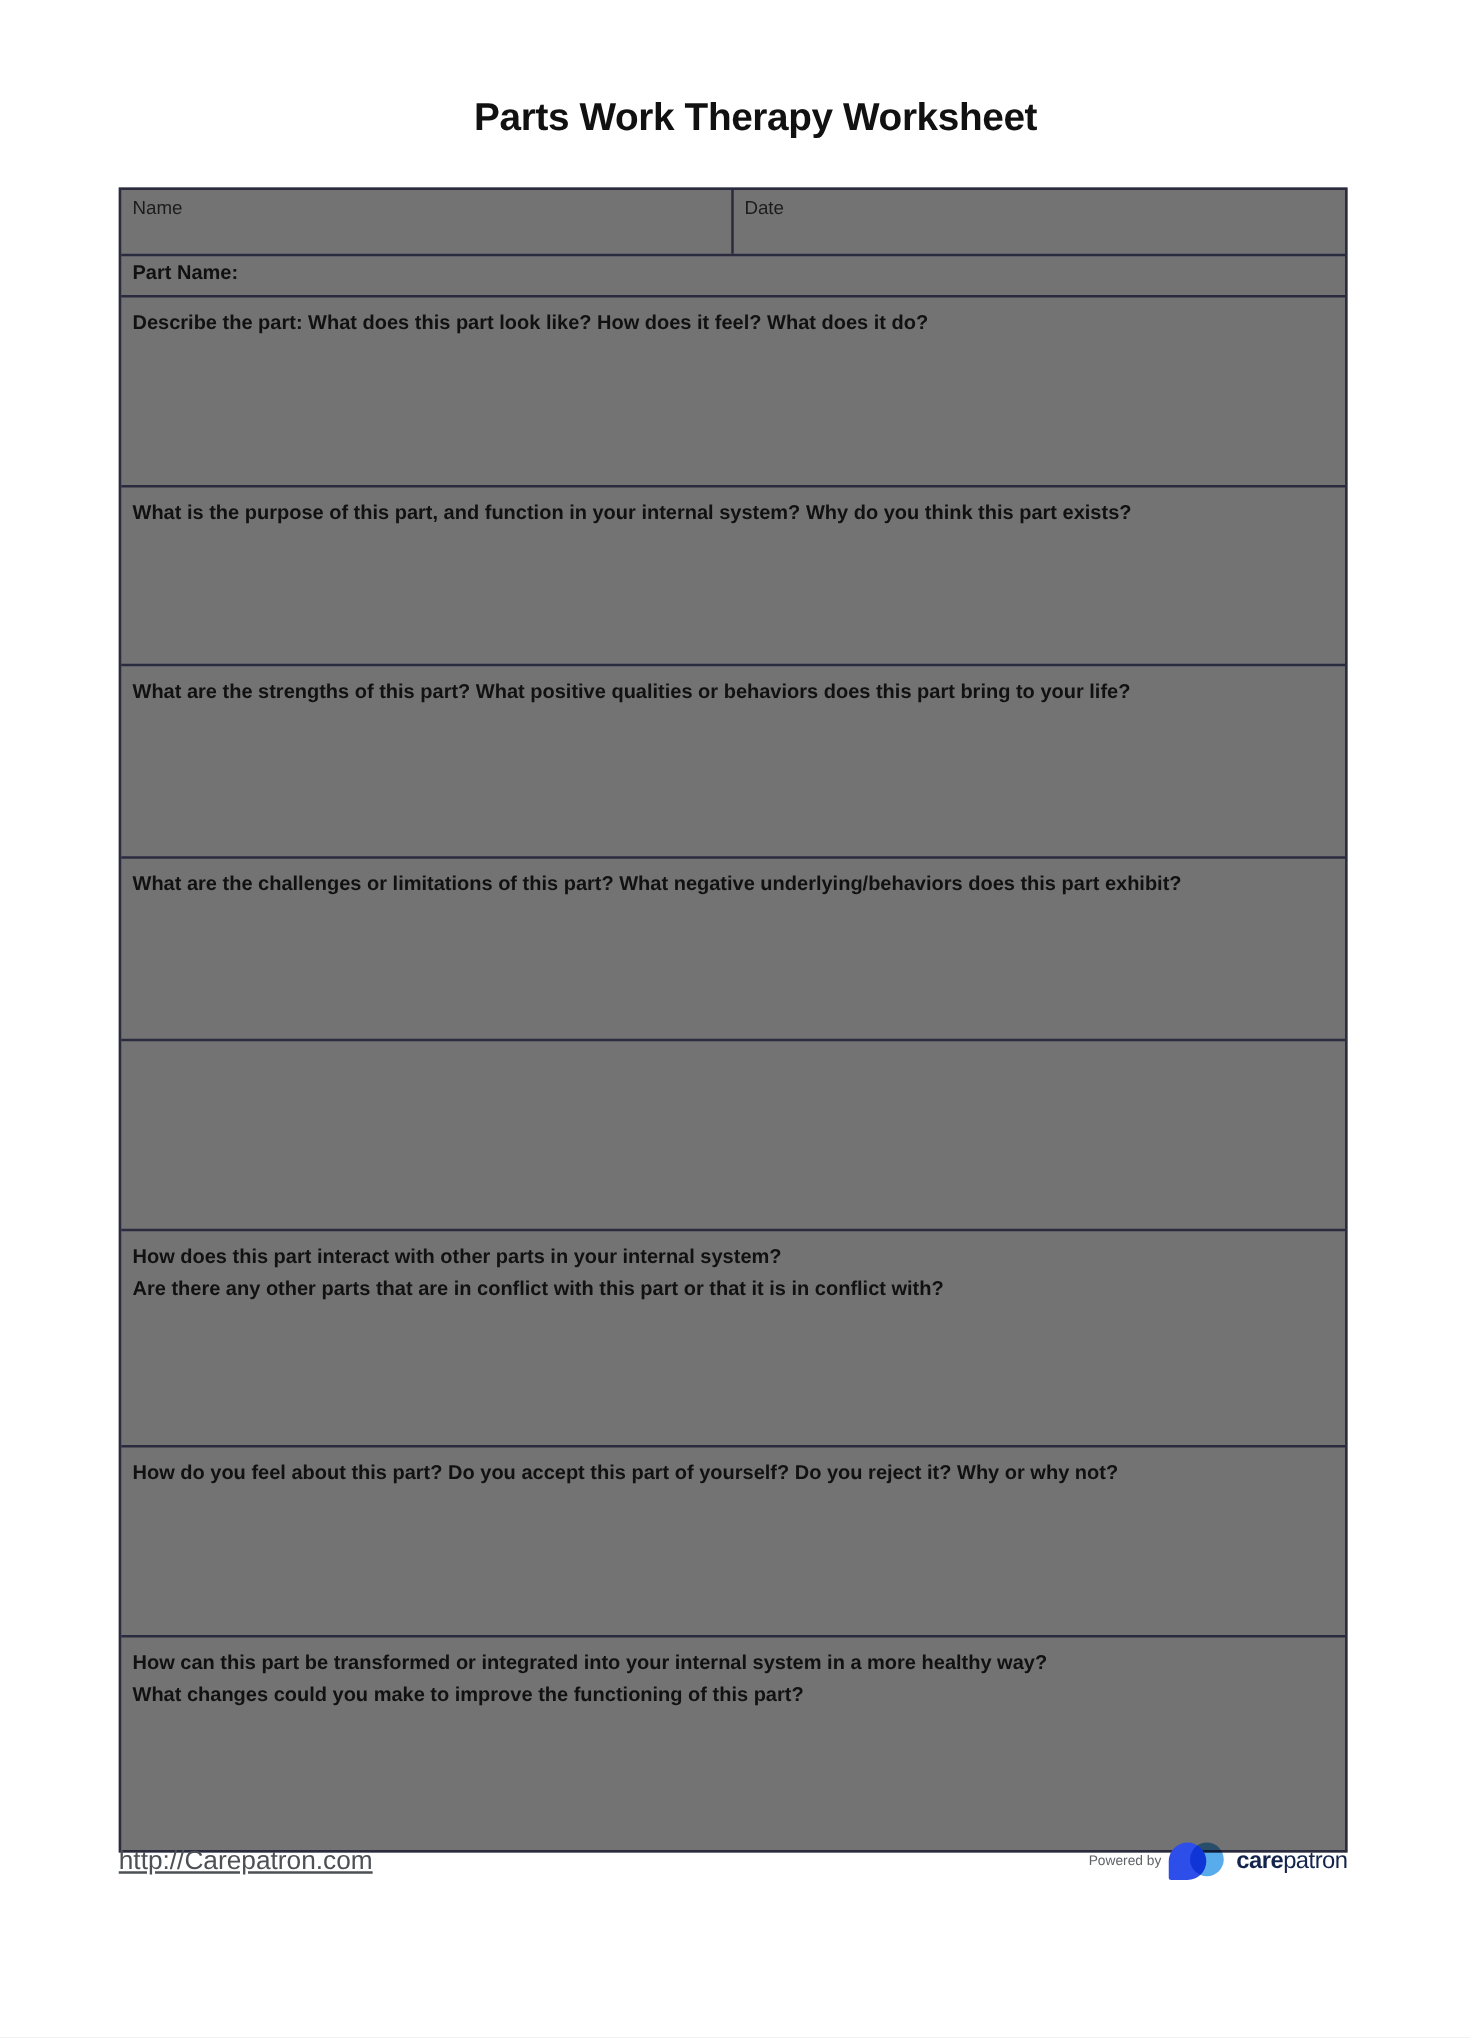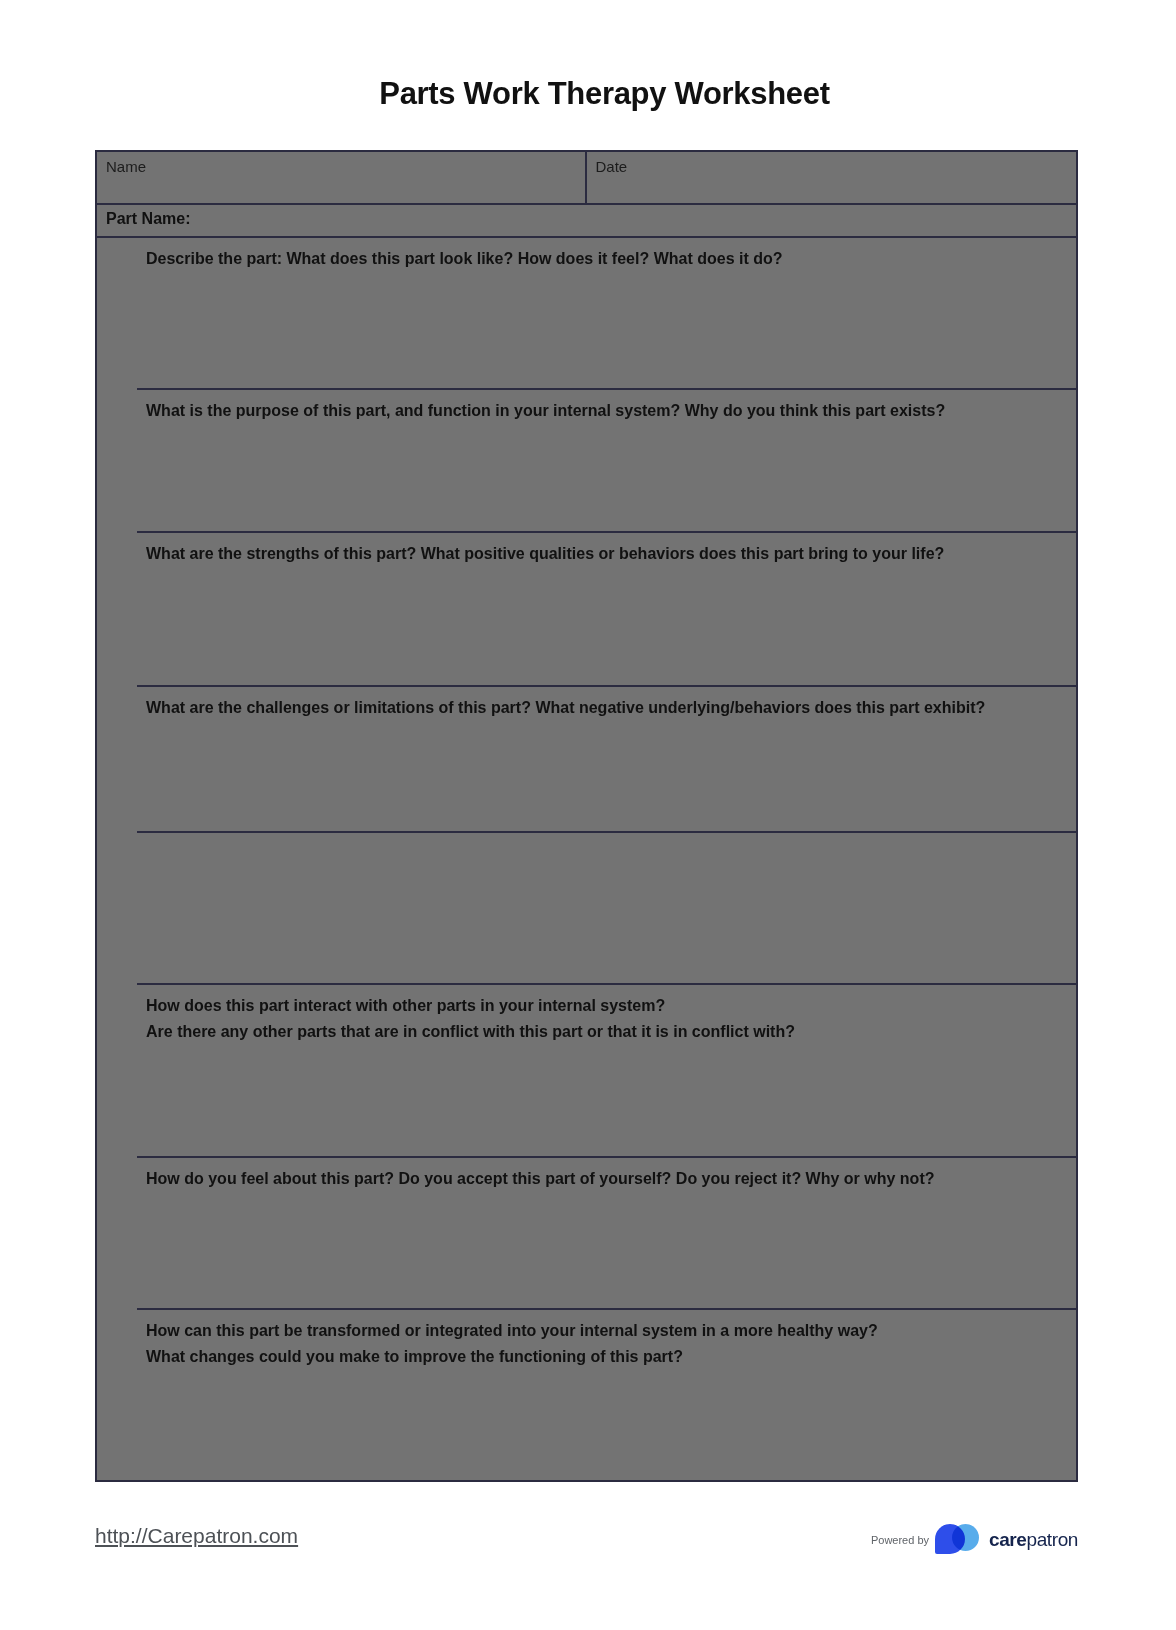--- a/index.html
+++ b/index.html
@@ -40,35 +40,35 @@
     box-sizing:border-box;
     flex:1 1 50%;
     padding:6px 9px;
     font-size:15px;
     color:#1c1c1c;
   }
   .split-cell.first{border-right:2px solid #2b2b40;}
   .field-label{display:block;}
   .part-name-row{padding:5px 9px;}
   .bold-label{font-size:16px;font-weight:bold;color:#111111;}
-  .q{padding:8px 26px 0 9px;margin-left:40px;}
+  .q{padding:8px 26px 0 9px;}
   .qtext{
     font-size:16px;
     font-weight:bold;
     line-height:26px;
     color:#111111;
   }
   .answer-space{position:absolute;left:0;right:0;bottom:0;top:40px;}
   .footer{
     position:absolute;
-    left:95px;top:1524px;
+    left:95px;top:1468px;
     width:983px;height:42px;
     display:flex;
     justify-content:space-between;
-    align-items:flex-start;
+    align-items:center;
   }
   .footer-link{
     font-size:21px;
     color:#4d5156;
     text-decoration:underline;
     cursor:pointer;
   }
   .powered{
     display:flex;
     align-items:center;

